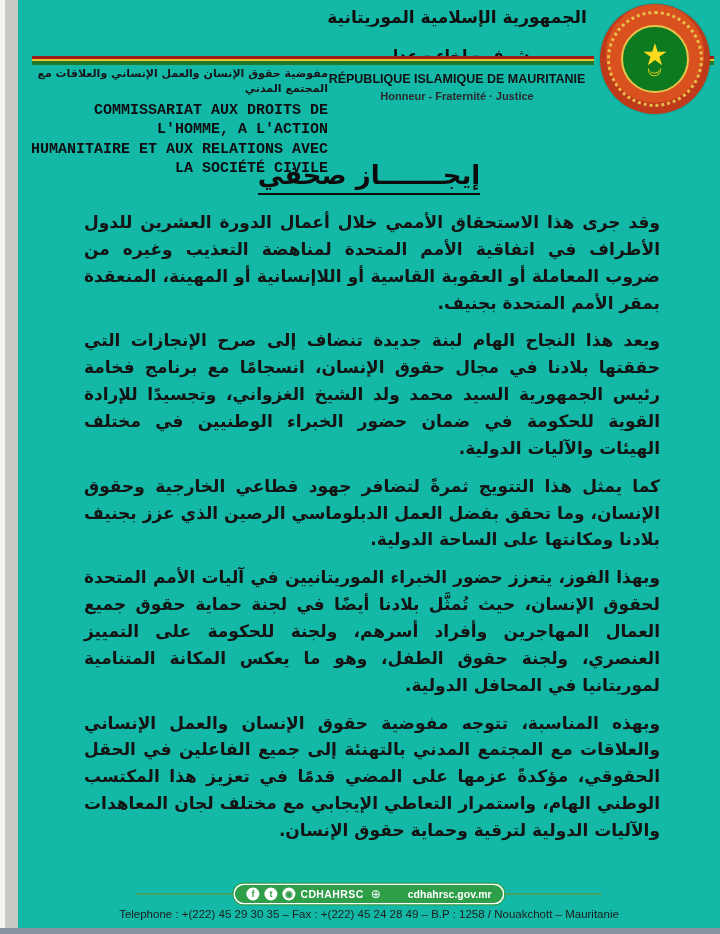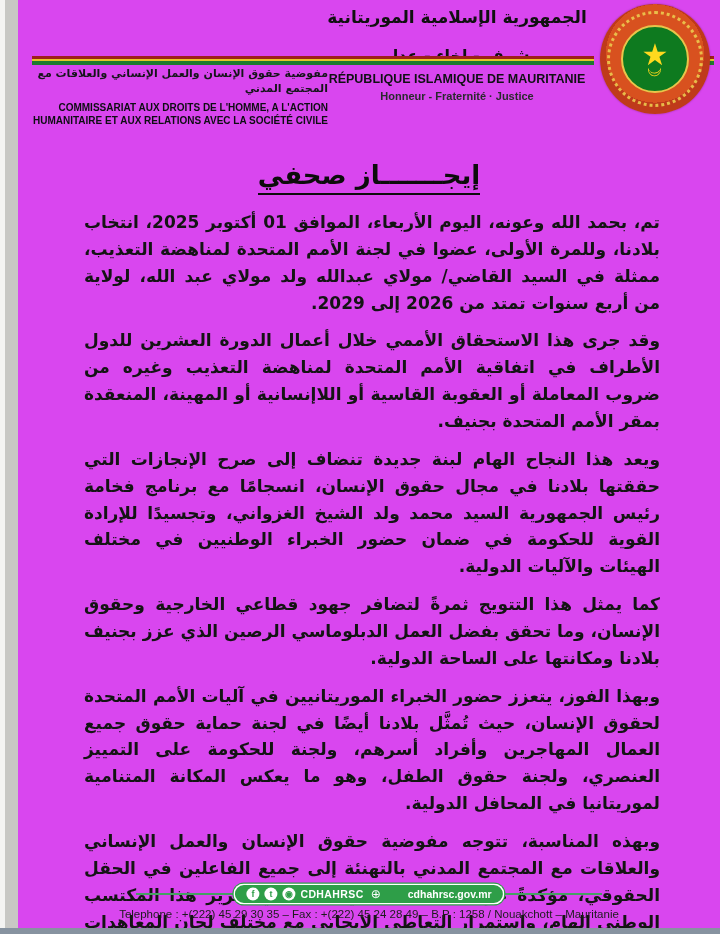--- a/index.html
+++ b/index.html
@@ -4,34 +4,34 @@
 <style>
   html,body{margin:0;padding:0;}
   body{
     width:720px;height:934px;position:relative;overflow:hidden;
     background:#e9e9e6;
     font-family:"DejaVu Sans",sans-serif;
   }
   .photo-edge-left{position:absolute;left:0;top:0;bottom:0;width:18px;
     background:linear-gradient(90deg,#f4f4f2 0 30%,#c8c8c4 30% 100%);}
   .photo-edge-bottom{position:absolute;left:0;right:0;bottom:0;height:6px;background:#8793a0;}
-  .page{position:absolute;left:18px;top:0;right:0;bottom:6px;background:#d946ef;}
+  .page{position:absolute;left:18px;top:0;right:0;bottom:6px;background:#14b8a6;}
 
   
   .header{position:relative;height:140px;}
   .republic-ar{position:absolute;top:7px;right:118px;width:290px;text-align:center;
     font-weight:bold;font-size:17px;color:#101010;letter-spacing:.5px;}
   .motto-ar{font-size:16px;font-weight:bold;margin-top:19px;letter-spacing:1px;}
   .tricolor{position:absolute;top:56px;left:14px;right:126px;height:9px;
     background:linear-gradient(180deg,#9e1f1a 0 36%,#e7c428 36% 58%,#1f7a2e 58% 100%);}
   .tricolor-stub{position:absolute;top:56px;right:6px;width:18px;height:9px;
     background:linear-gradient(180deg,#9e1f1a 0 36%,#e7c428 36% 58%,#1f7a2e 58% 100%);}
   .left-block{position:absolute;left:10px;top:66px;width:300px;text-align:right;}
   .commissariat-ar{font-size:11px;font-weight:bold;color:#15151a;line-height:1.4;}
-  .commissariat-fr{font-family:Liberation Sans, sans-serif;font-size:10px;font-weight:bold;
+  .commissariat-fr{font-family:Liberation Mono, monospace;font-size:15px;font-weight:bold;
     color:#0d0d12;line-height:1.3;margin-top:4px;}
   .center-block{position:absolute;right:118px;top:72px;width:290px;text-align:center;
     font-family:"Liberation Sans",sans-serif;}
   .republic-fr{font-size:12.5px;font-weight:bold;color:#101014;}
   .motto-fr{font-size:11px;font-weight:bold;color:#2a2a2e;margin-top:4px;}
 
   
   .seal{position:absolute;right:10px;top:4px;width:110px;height:110px;border-radius:50%;
     background:radial-gradient(circle at 50% 45%,#d8511f 0 60%,#bf3a1a 60% 100%);
     display:flex;align-items:center;justify-content:center;box-shadow:0 0 2px rgba(0,0,0,.35);}
@@ -101,21 +101,20 @@
       <div class="republic-fr">RÉPUBLIQUE ISLAMIQUE DE MAURITANIE</div>
       <div class="motto-fr">Honneur - Fraternité · Justice</div>
     </div>
   </div>
 
   <div class="press-title-wrap">
     <span class="press-title">إيجـــــــاز صحفي</span>
   </div>
 
   <div class="content">
-    <p>تم، بحمد الله وعونه، اليوم الأربعاء، الموافق 01 أكتوبر 2025، انتخاب بلادنا، وللمرة الأولى، عضوا في لجنة الأمم المتحدة لمناهضة التعذيب، ممثلة في السيد القاضي/ مولاي عبدالله ولد مولاي عبد الله، لولاية من أربع سنوات تمتد من 2026 إلى 2029.</p>
     <p>وقد جرى هذا الاستحقاق الأممي خلال أعمال الدورة العشرين للدول الأطراف في اتفاقية الأمم المتحدة لمناهضة التعذيب وغيره من ضروب المعاملة أو العقوبة القاسية أو اللاإنسانية أو المهينة، المنعقدة بمقر الأمم المتحدة بجنيف.</p>
     <p>ويعد هذا النجاح الهام لبنة جديدة تنضاف إلى صرح الإنجازات التي حققتها بلادنا في مجال حقوق الإنسان، انسجامًا مع برنامج فخامة رئيس الجمهورية السيد محمد ولد الشيخ الغزواني، وتجسيدًا للإرادة القوية للحكومة في ضمان حضور الخبراء الوطنيين في مختلف الهيئات والآليات الدولية.</p>
     <p>كما يمثل هذا التتويج ثمرةً لتضافر جهود قطاعي الخارجية وحقوق الإنسان، وما تحقق بفضل العمل الدبلوماسي الرصين الذي عزز بجنيف بلادنا ومكانتها على الساحة الدولية.</p>
     <p>وبهذا الفوز، يتعزز حضور الخبراء الموريتانيين في آليات الأمم المتحدة لحقوق الإنسان، حيث تُمثَّل بلادنا أيضًا في لجنة حماية حقوق جميع العمال المهاجرين وأفراد أسرهم، ولجنة للحكومة على التمييز العنصري، ولجنة حقوق الطفل، وهو ما يعكس المكانة المتنامية لموريتانيا في المحافل الدولية.</p>
     <p>وبهذه المناسبة، تتوجه مفوضية حقوق الإنسان والعمل الإنساني والعلاقات مع المجتمع المدني بالتهنئة إلى جميع الفاعلين في الحقل الحقوقي، مؤكدةً عزمها على المضي قدمًا في تعزيز هذا المكتسب الوطني الهام، واستمرار التعاطي الإيجابي مع مختلف لجان المعاهدات والآليات الدولية لترقية وحماية حقوق الإنسان.</p>
 
   </div>
 
   <div class="footer">
     <div class="footer-rule">

